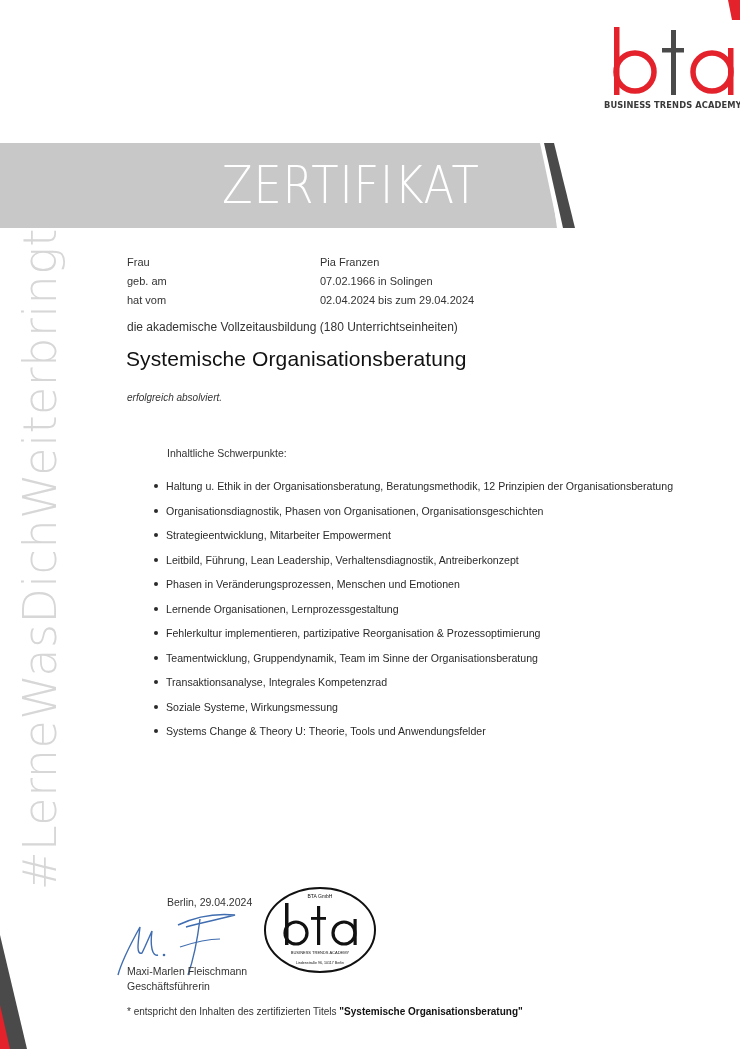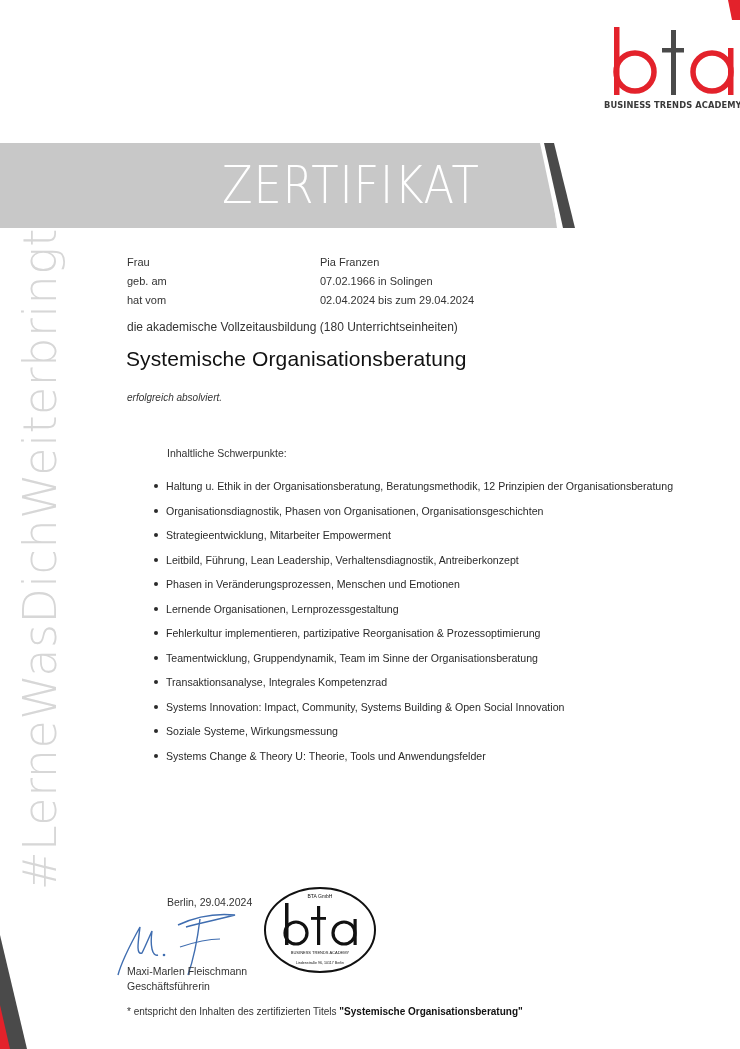--- a/index.html
+++ b/index.html
@@ -115,21 +115,20 @@
 <ul class="topics">
   <li class="topic"><span class="bullet"></span><span>Haltung u. Ethik in der Organisationsberatung, Beratungsmethodik, 12 Prinzipien der Organisationsberatung</span></li>
   <li class="topic"><span class="bullet"></span><span>Organisationsdiagnostik, Phasen von Organisationen, Organisationsgeschichten</span></li>
   <li class="topic"><span class="bullet"></span><span>Strategieentwicklung, Mitarbeiter Empowerment</span></li>
   <li class="topic"><span class="bullet"></span><span>Leitbild, Führung, Lean Leadership, Verhaltensdiagnostik, Antreiberkonzept</span></li>
   <li class="topic"><span class="bullet"></span><span>Phasen in Veränderungsprozessen, Menschen und Emotionen</span></li>
   <li class="topic"><span class="bullet"></span><span>Lernende Organisationen, Lernprozessgestaltung</span></li>
   <li class="topic"><span class="bullet"></span><span>Fehlerkultur implementieren, partizipative Reorganisation &amp; Prozessoptimierung</span></li>
   <li class="topic"><span class="bullet"></span><span>Teamentwicklung, Gruppendynamik, Team im Sinne der Organisationsberatung</span></li>
   <li class="topic"><span class="bullet"></span><span>Transaktionsanalyse, Integrales Kompetenzrad</span></li>
-  <li class="topic"><span class="bullet"></span><span>Systems Innovation: Impact, Community, Systems Building &amp; Open Social Innovation</span></li>
   <li class="topic"><span class="bullet"></span><span>Soziale Systeme, Wirkungsmessung</span></li>
   <li class="topic"><span class="bullet"></span><span>Systems Change &amp; Theory U: Theorie, Tools und Anwendungsfelder</span></li>
 </ul>
 
 <div class="place-date">Berlin, 29.04.2024</div>
 <svg class="signature" width="150" height="75" viewBox="0 0 150 75">
   <path d="M18,70 C22,55 30,40 40,22 C38,38 36,50 42,48 C46,40 50,30 52,26 C50,40 52,52 58,50" fill="none" stroke="#3f6db0" stroke-width="1.4"></path>
   <circle cx="64" cy="50" r="1.3" fill="#3f6db0"></circle>
   <path d="M78,20 C95,12 115,8 135,10 C120,14 100,18 86,22" fill="none" stroke="#3f6db0" stroke-width="1.4"></path>
   <path d="M100,14 C98,30 95,50 88,70" fill="none" stroke="#3f6db0" stroke-width="1.4"></path>

